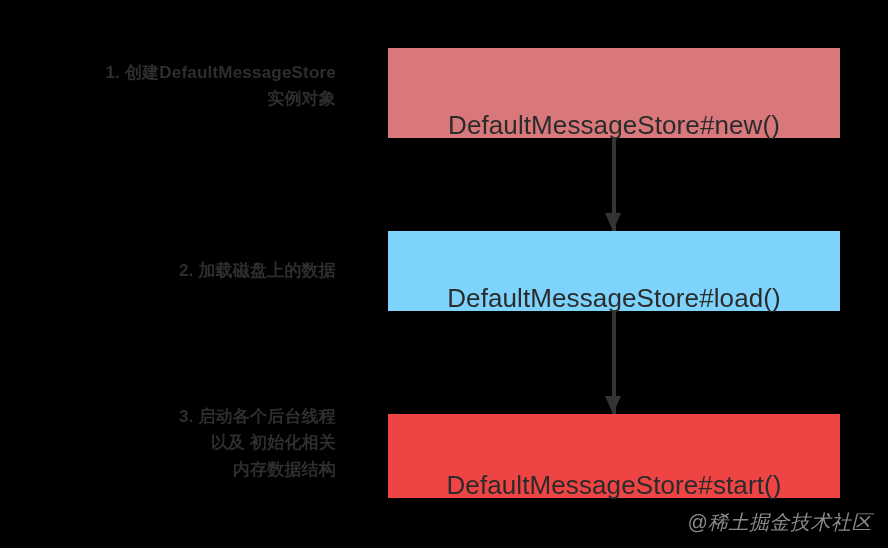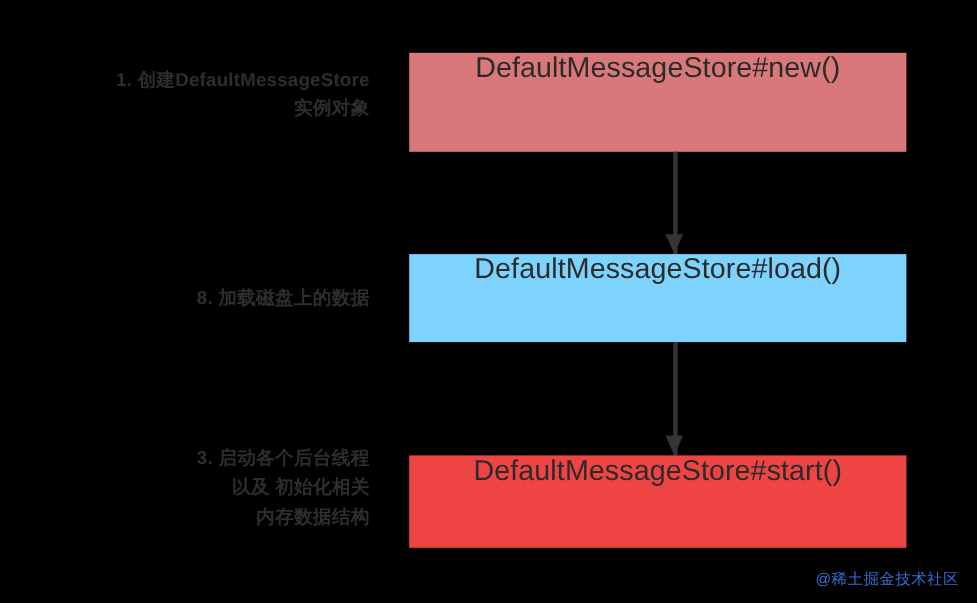--- a/index.html
+++ b/index.html
@@ -36,24 +36,24 @@
     letter-spacing: 0.2px;
     white-space: pre-line;
   }
   .note-1 { top: 60px; }
   .note-2 { top: 258px; }
   .note-3 { top: 404px; }
 
   
   .flow-box {
     position: absolute;
-    left: 372px;
+    left: 388px;
     width: 452px;
     display: flex;
-    align-items: flex-start;
+    align-items: flex-end;
     justify-content: center;
     box-sizing: border-box;
   }
   .flow-box .box-label {
     color: #2b2b2b;
     font-size: 26px;
     line-height: 1;
     letter-spacing: 0.1px;
     white-space: nowrap;
   }
@@ -86,36 +86,37 @@
     border-top: 18px solid #343434;
   }
   .conn-1 { top: 138px; height: 93px; }
   .conn-2 { top: 311px; height: 103px; }
 
   
   .watermark {
     position: absolute;
     right: 16px;
     bottom: 12px;
-    color: #3b82f6;
-    font-size: 14px;
+    color: #a3a3a3;
+    font-size: 20px;
     letter-spacing: 0.5px;
     opacity: 0.85;
     white-space: nowrap;
+    font-style: italic;
   }
 </style>
 </head>
 <body>
 
 <div id="canvas">
 
   <div class="note note-1">1. 创建DefaultMessageStore
 实例对象</div>
 
-  <div class="note note-2">8. 加载磁盘上的数据</div>
+  <div class="note note-2">2. 加载磁盘上的数据</div>
 
   <div class="note note-3">3. 启动各个后台线程
 以及 初始化相关
 内存数据结构</div>
 
   <div class="flow-box box-new">
     <span class="box-label">DefaultMessageStore#new()</span>
   </div>
 
   <div class="connector conn-1">

